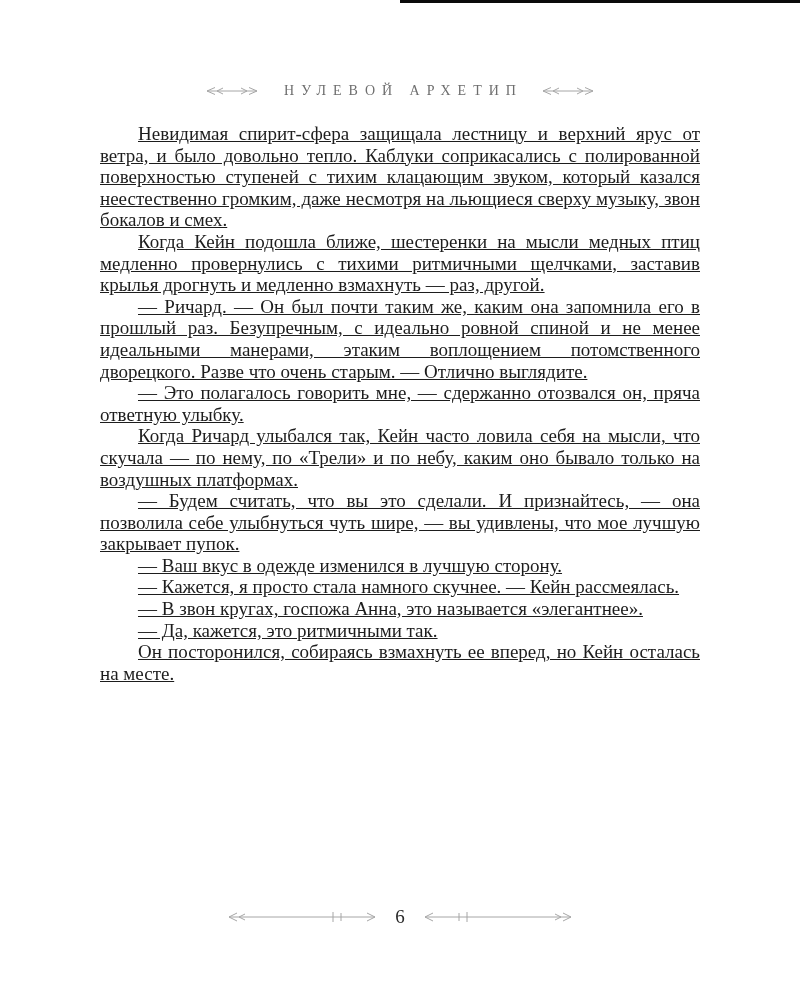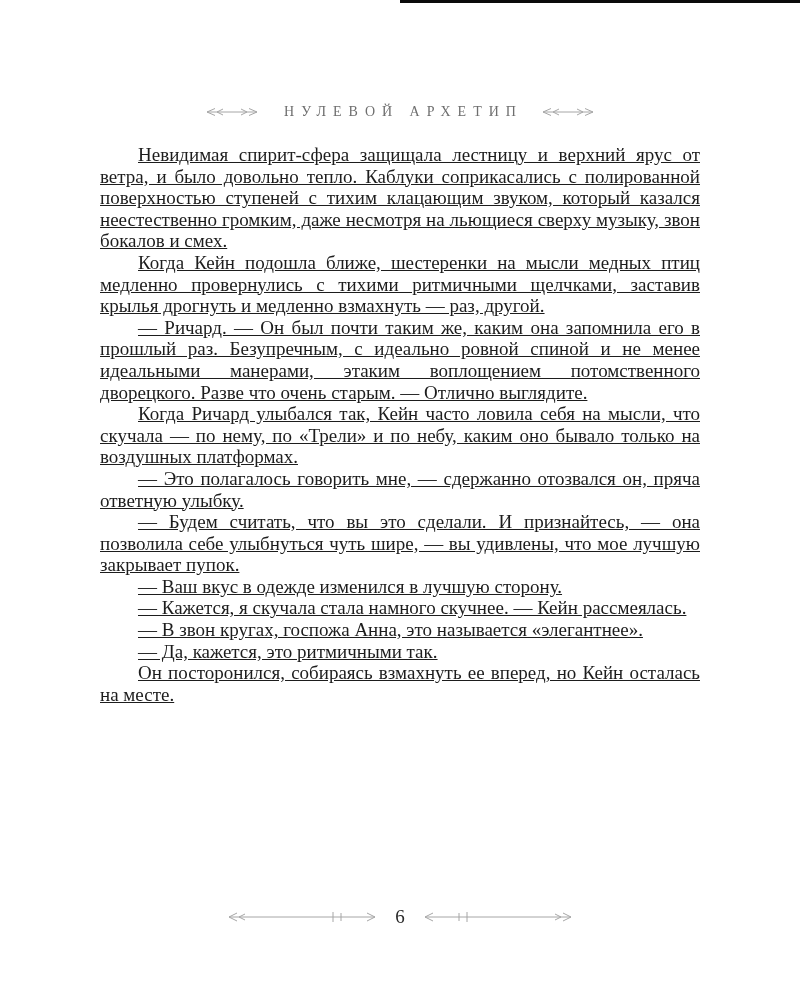--- a/index.html
+++ b/index.html
@@ -18,21 +18,21 @@
   
   .scan-artifact {
     position: absolute;
     top: 0;
     right: 0;
     width: 400px;
     height: 3px;
     background: #0a0a0a;
   }
   .page-header {
-    margin-top: 104px;
+    margin-top: 83px;
     display: flex;
     align-items: center;
     justify-content: center;
     gap: 16px;
   }
   .running-title {
     margin: 0;
     font-size: 14px;
     font-weight: normal;
     letter-spacing: 7px;
@@ -103,25 +103,25 @@
         <path d="M46 1.5 L54 5 L46 8.5" fill="none" stroke="#a6a6a6" stroke-width="1"></path>
         <path d="M38 2 L44 5 L38 8" fill="none" stroke="#a6a6a6" stroke-width="1"></path>
       </svg>
     </span>
   </header>
 
   <main class="content">
     <p class="para">Невидимая спирит-сфера защищала лестницу и верхний ярус от ветра, и было довольно тепло. Каблуки соприкасались с полированной поверхностью ступеней с тихим клацающим звуком, который казался неестественно громким, даже несмотря на льющиеся сверху музыку, звон бокалов и смех.</p>
     <p class="para">Когда Кейн подошла ближе, шестеренки на мысли медных птиц медленно провернулись с тихими ритмичными щелчками, заставив крылья дрогнуть и медленно взмахнуть — раз, другой.</p>
     <p class="para">— Ричард. — Он был почти таким же, каким она запомнила его в прошлый раз. Безупречным, с идеально ровной спиной и не менее идеальными манерами, этаким воплощением потомственного дворецкого. Разве что очень старым. — Отлично выглядите.</p>
+    <p class="para">— Это полагалось говорить мне, — сдержанно отозвался он, пряча ответную улыбку.</p>
     <p class="para">Когда Ричард улыбался так, Кейн часто ловила себя на мысли, что скучала — по нему, по «Трели» и по небу, каким оно бывало только на воздушных платформах.</p>
-    <p class="para">— Это полагалось говорить мне, — сдержанно отозвался он, пряча ответную улыбку.</p>
     <p class="para">— Будем считать, что вы это сделали. И признайтесь, — она позволила себе улыбнуться чуть шире, — вы удивлены, что мое лучшую закрывает пупок.</p>
     <p class="para">— Ваш вкус в одежде изменился в лучшую сторону.</p>
-    <p class="para">— Кажется, я скучала стала намного скучнее. — Кейн рассмеялась.</p>
+    <p class="para">— Кажется, я просто стала намного скучнее. — Кейн рассмеялась.</p>
     <p class="para">— В звон кругах, госпожа Анна, это называется «элегантнее».</p>
     <p class="para">— Да, кажется, это ритмичными так.</p>
     <p class="para">Он посторонился, собираясь взмахнуть ее вперед, но Кейн осталась на месте.</p>
   </main>
 
   <footer class="page-footer">
     <span class="orn-long">
       <svg width="150" height="14" viewBox="0 0 150 14" xmlns="http://www.w3.org/2000/svg">
         <line x1="2" y1="7" x2="148" y2="7" stroke="#a6a6a6" stroke-width="1"></line>
         <path d="M10 3 L2 7 L10 11" fill="none" stroke="#a6a6a6" stroke-width="1"></path>

